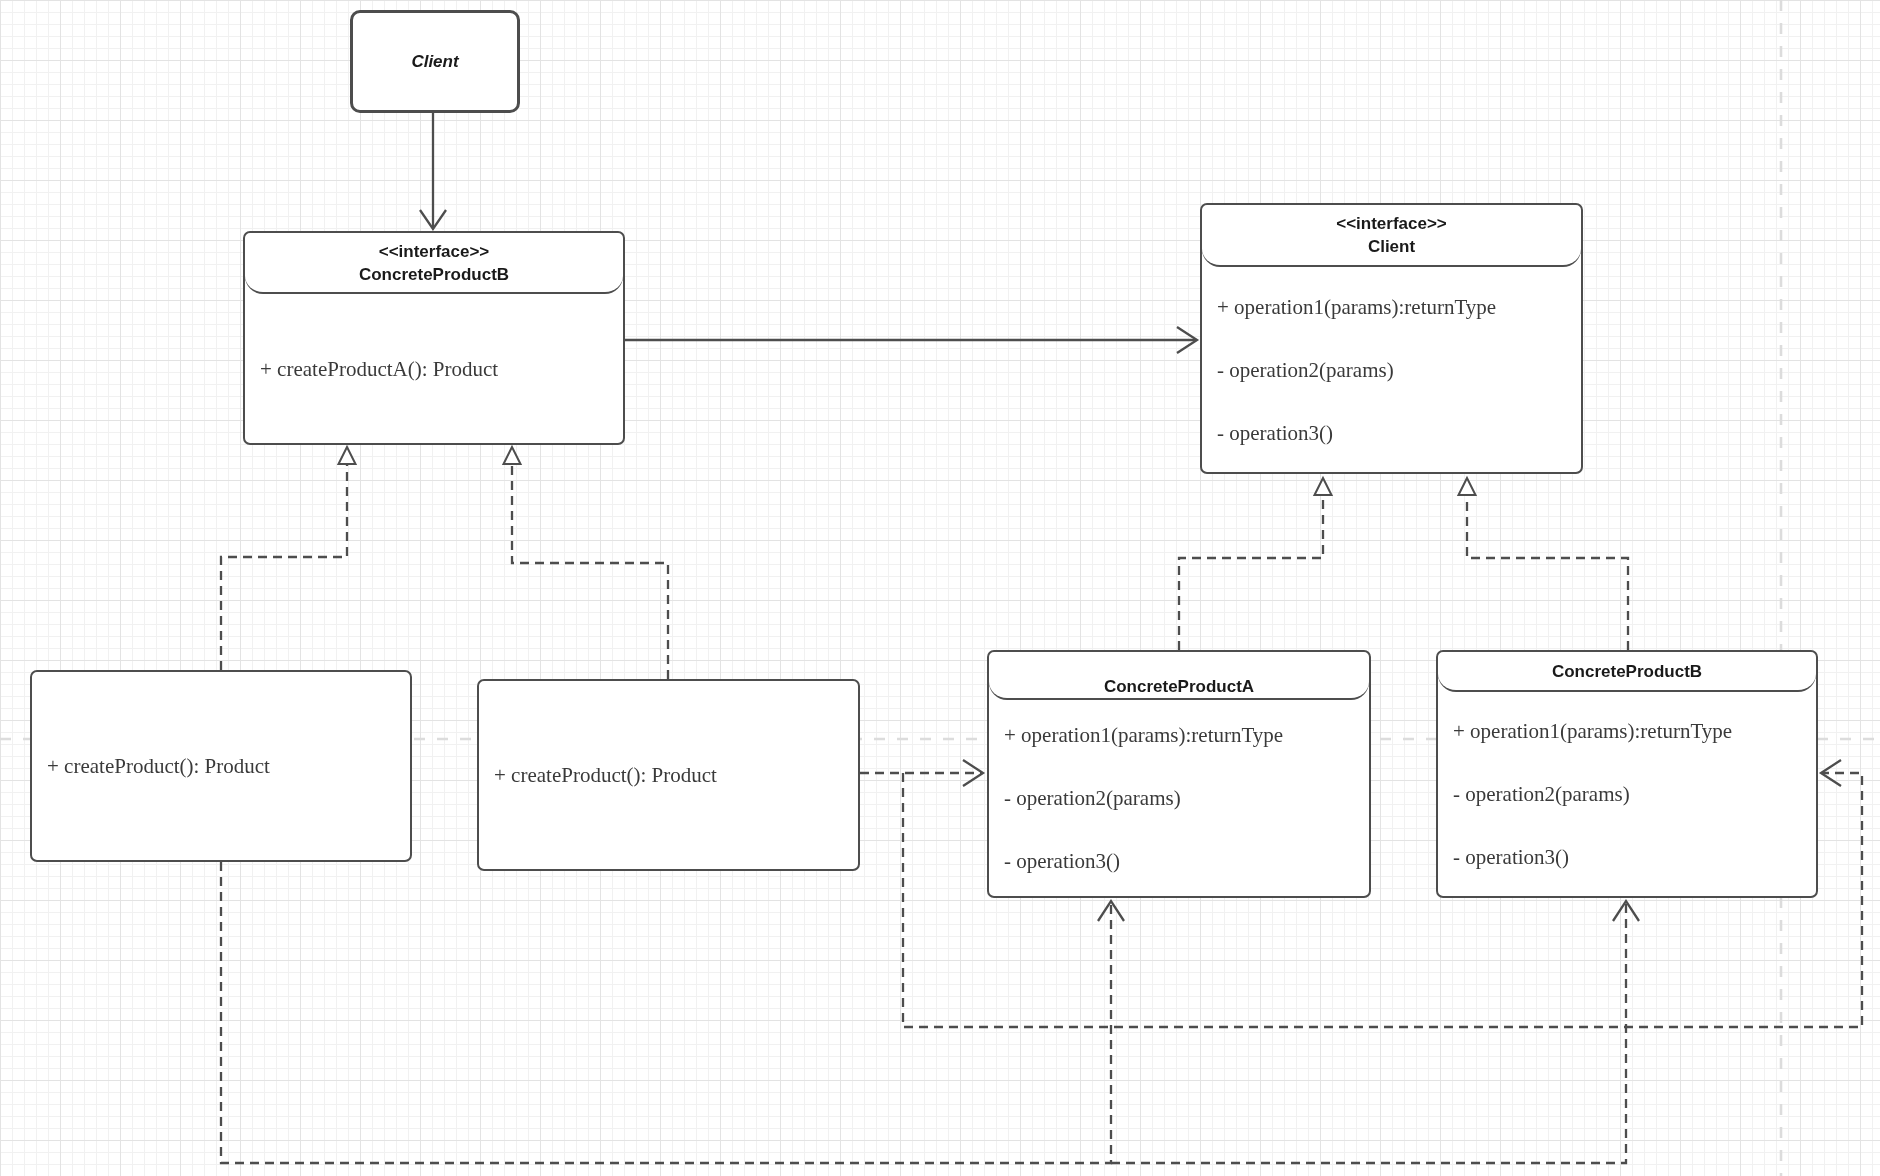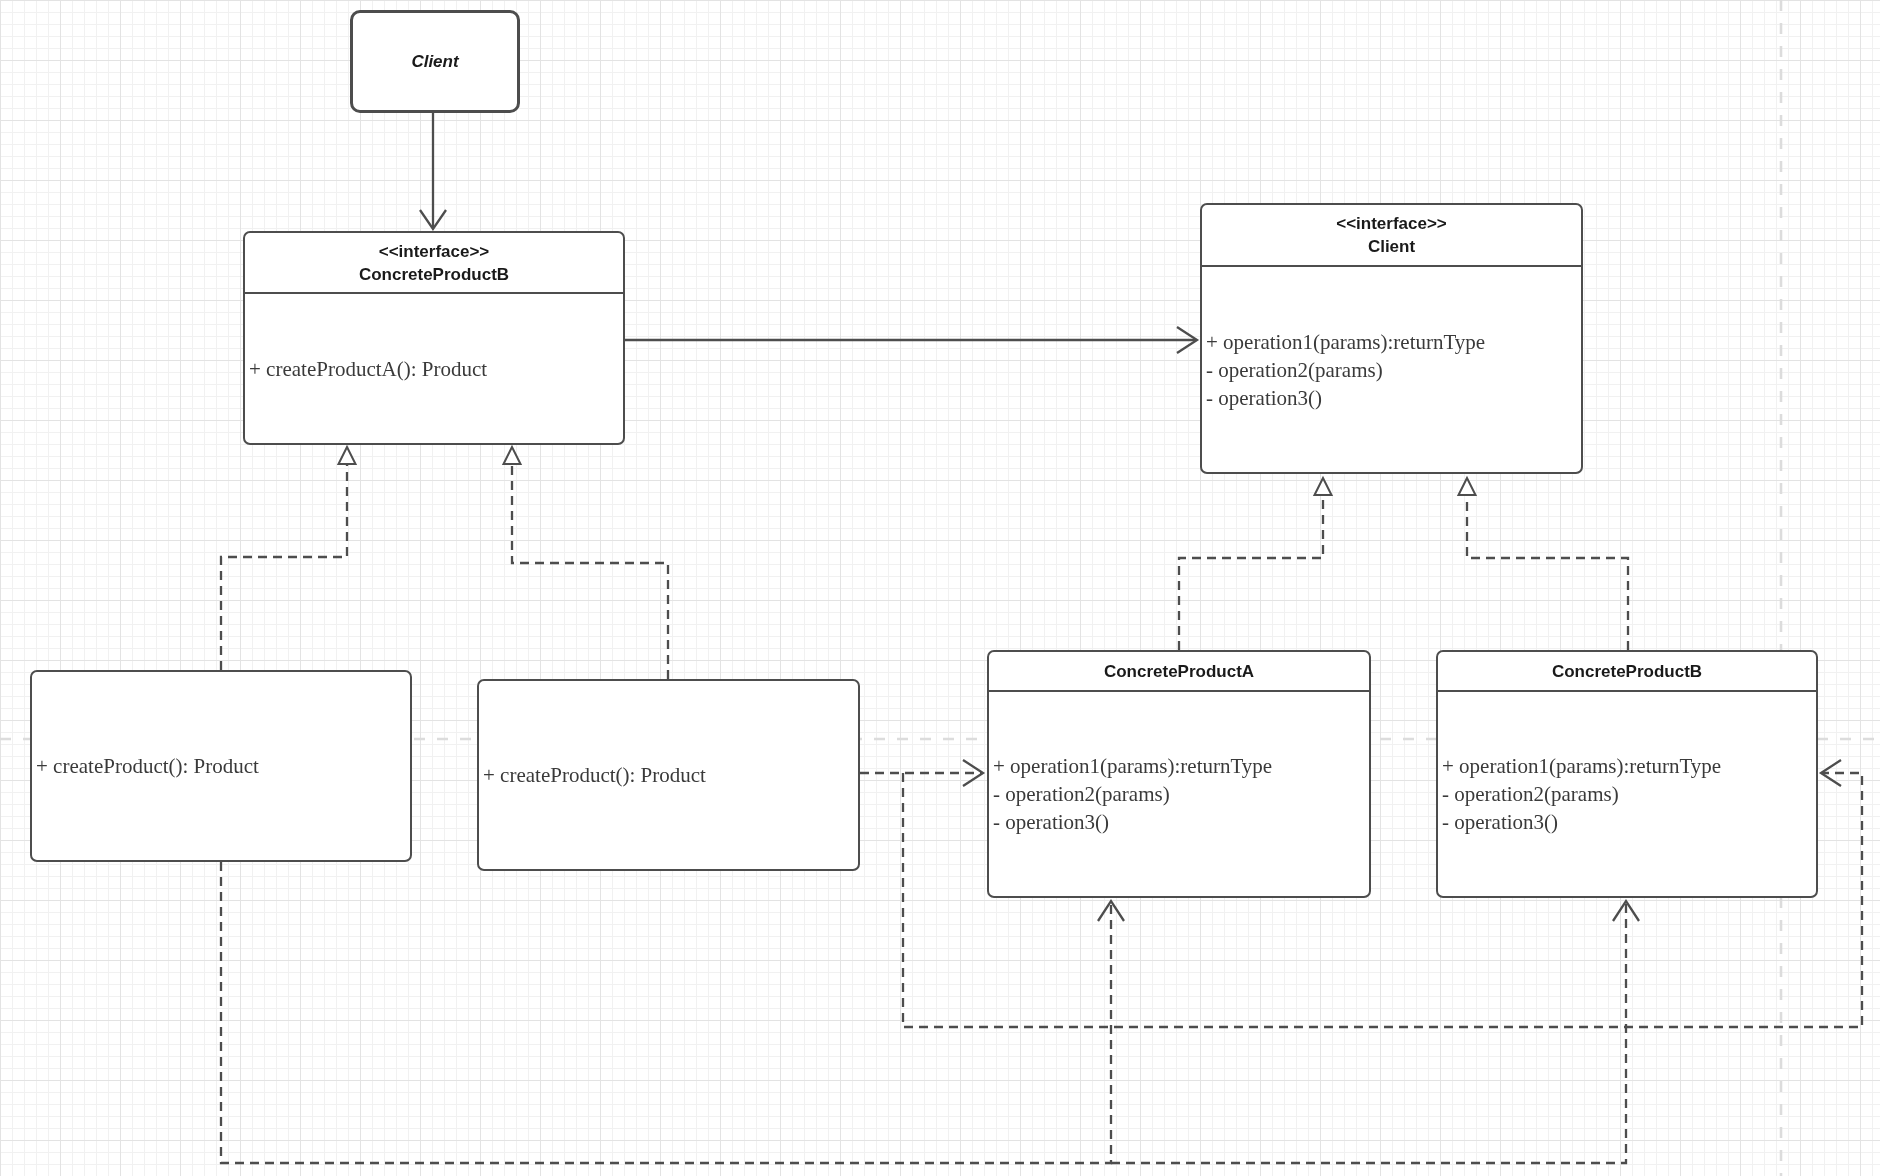--- a/index.html
+++ b/index.html
@@ -44,33 +44,35 @@
     border-bottom: 2.5px solid #4d4d4d;
     display: flex;
     flex-direction: column;
     align-items: center;
     justify-content: center;
     font-weight: bold;
     font-size: 17px;
     line-height: 23px;
     color: #1a1a1a;
     flex: none;
+    border-radius: 18px;
   }
 
   .uml-body {
     flex: 1;
     display: flex;
     flex-direction: column;
     justify-content: center;
     align-items: flex-start;
-    padding: 0 6px 0 4px;
+    padding: 0 6px 0 15px;
     font-family: "Liberation Serif", serif;
     font-size: 21px;
     line-height: 28px;
     color: #3a3a3a;
+    gap: 35px;
   }
 
   .plain-box {
     position: absolute;
     box-sizing: border-box;
     background: #ffffff;
     border: 3px solid #4d4d4d;
     border-radius: 10px;
     display: flex;
     align-items: center;
@@ -174,21 +176,21 @@
     </div>
   </div>
 
   <div class="uml" style="left:477px; top:679px; width:383px; height:192px;">
     <div class="uml-body">
       <div>+ createProduct(): Product</div>
     </div>
   </div>
 
   <div class="uml" style="left:987px; top:650px; width:384px; height:248px;">
-    <div class="uml-head" style="height:40px;">
+    <div class="uml-head" style="height:48px;justify-content:flex-end;">
       <div>ConcreteProductA</div>
     </div>
     <div class="uml-body">
       <div>+ operation1(params):returnType</div>
       <div>- operation2(params)</div>
       <div>- operation3()</div>
     </div>
   </div>
 
   <div class="uml" style="left:1436px; top:650px; width:382px; height:248px;">

